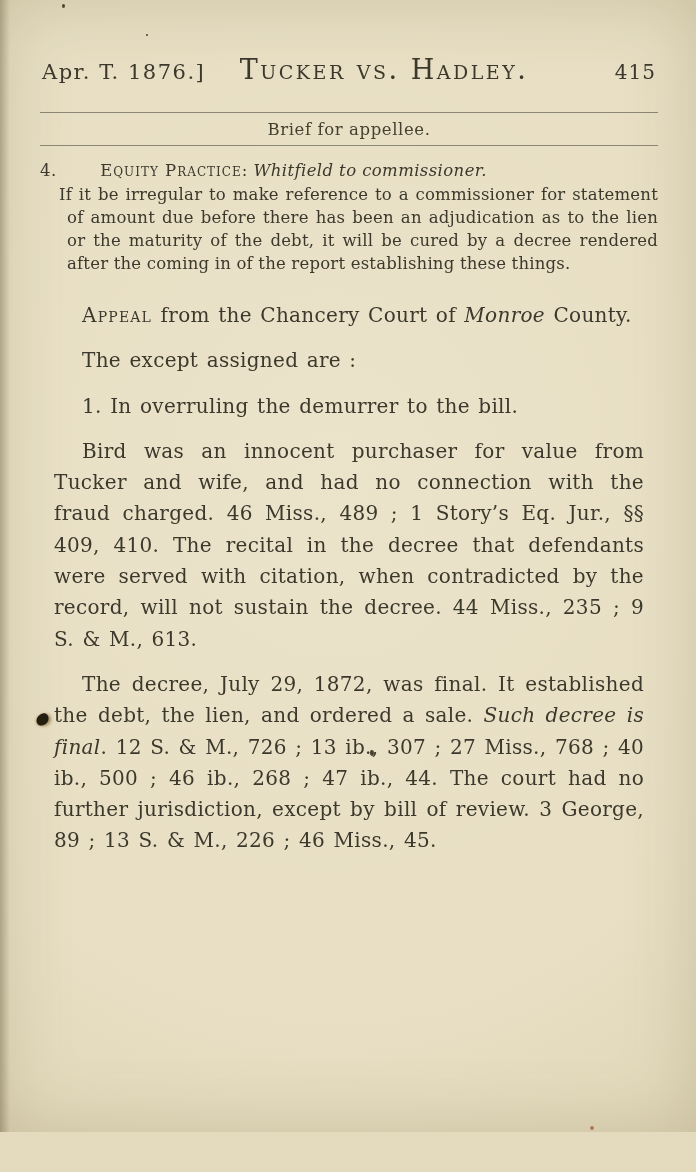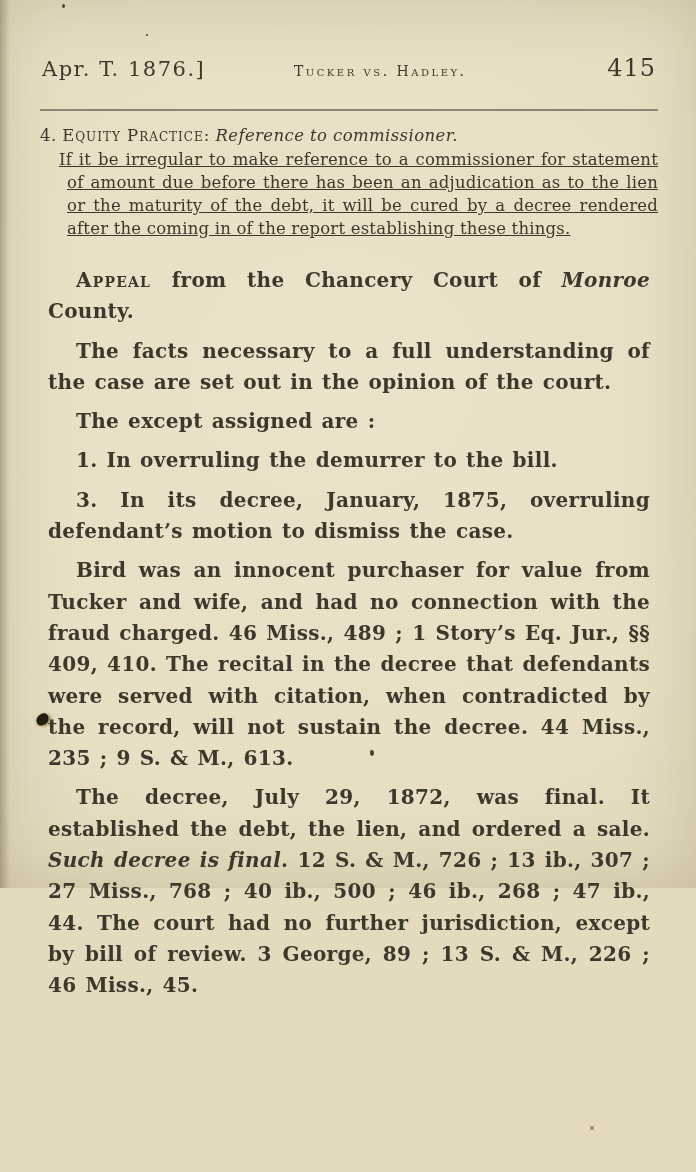--- a/index.html
+++ b/index.html
@@ -7,44 +7,44 @@
     width: 696px; height: 1172px;
     overflow: hidden;
   }
   body {
     font-family: "DejaVu Serif", "Liberation Serif", serif;
     color: #3c382c;
     background: #e4dbbf;
   }
   .page {
     position: relative;
-    width: 696px; height: 888px;
+    width: 696px; height: 1132px;
     box-sizing: border-box;
     padding: 50px 38px 0 40px;
     background:
       radial-gradient(ellipse 130% 90% at 48% 42%, #ebe3ca 0%, #e7deC3 55%, #ddd3b4 88%, #d3c8a6 100%);
     box-shadow: inset 0 0 70px rgba(110, 95, 55, 0.22);
   }
   
   .page-header {
     display: flex;
     justify-content: space-between;
     align-items: baseline;
     font-size: 21px;
     letter-spacing: 0.8px;
     padding: 4px 2px 0 2px;
   }
   .term { letter-spacing: 1.5px; }
   .case-title {
     font-variant: small-caps;
     letter-spacing: 2.5px;
-    font-size: 14px;
+    font-size: 27px;
     transform: translateX(-26px);
   }
-  .page-num { font-size: 24px; letter-spacing: 1px; }
+  .page-num { font-size: 20px; letter-spacing: 1px; }
   .rule {
     border: 0;
     border-top: 1.5px solid #6e6a59;
     margin: 0;
     opacity: 0.75;
   }
   .rule-top { margin-top: 27px; }
   .running-head {
     text-align: center;
     font-size: 16.5px;
@@ -52,44 +52,42 @@
     padding: 7px 0 6px 0;
     color: #45412f;
   }
   
   .headnote { margin-top: 15px; }
   .headnote-title {
     margin: 0;
     font-size: 16.5px;
     letter-spacing: 0.4px;
   }
-  .headnote-title .smallcaps { letter-spacing: 1px; }
+  .headnote-title .smallcaps { letter-spacing: 1px; margin-left: 38px; }
   .headnote-text {
     margin: 3px 0 10px 0;
     padding-left: 27px;
     font-size: 16.5px;
     line-height: 23px;
     text-align: justify;
     text-indent: -8px;
     letter-spacing: 0.2px;
-    text-decoration: underline;
   }
   
   .body-text {
     margin-top: 25px;
     font-size: 20px;
     line-height: 31.3px;
     letter-spacing: 0.3px;
     word-spacing: 0.09em;
   }
   .para {
-    margin: 8px;
+    margin: 14px;
     text-align: justify;
     text-indent: 28px;
-    font-weight: bold;
   }
   .smallcaps { font-variant: small-caps; letter-spacing: 1.2px; }
   .italic { font-style: italic; }
   
   .ink-blot {
     position: absolute;
     left: 36px; top: 714px;
     width: 13px; height: 11px;
     background: #241e10;
     border-radius: 60% 40% 55% 45%;
@@ -112,33 +110,32 @@
 
 <div class="page">
 
   <header class="page-header">
     <span class="term">Apr. T. 1876.]</span>
     <span class="case-title">Tucker vs. Hadley.</span>
     <span class="page-num">415</span>
   </header>
 
   <hr class="rule rule-top">
+  <div class="running-head">Brief for appellee.</div>
   <hr class="rule">
 
   <section class="headnote">
-    <p class="headnote-title"><span>4. </span><span class="smallcaps">Equity Practice</span><span>:   </span><span class="italic">Reference to commissioner.</span></p>
+    <p class="headnote-title"><span>4. </span><span class="smallcaps">Equity Practice</span><span>:   </span><span class="italic">Whitfield to commissioner.</span></p>
     <p class="headnote-text">If it be irregular to make reference to a commissioner for statement of amount due before there has been an adjudication as to the lien or the maturity of the debt, it will be cured by a decree rendered after the coming in of the report establishing these things.</p>
   </section>
 
   <main class="body-text">
     <p class="para"><span class="smallcaps">Appeal</span><span> from the Chancery Court of </span><span class="italic">Monroe</span><span> County.</span></p>
-    <p class="para"><span>The facts necessary to a full understanding of the case are set out in the opinion of the court.</span></p>
     <p class="para"><span>The except assigned are :</span></p>
     <p class="para"><span>1. In overruling the demurrer to the bill.</span></p>
-    <p class="para"><span>3. In its decree, January, 1875, overruling defendant’s motion to dismiss the case.</span></p>
     <p class="para"><span>Bird was an innocent purchaser for value from Tucker and wife, and had no connection with the fraud charged.  46 Miss., 489 ; 1 Story’s Eq. Jur., §§ 409, 410.  The recital in the decree that defendants were served with citation, when contradicted by the record, will not sustain the decree.  44 Miss., 235 ; 9 S. &amp; M., 613.</span></p>
     <p class="para"><span>The decree, July 29, 1872, was final.  It established the debt, the lien, and ordered a sale.  </span><span class="italic">Such decree is final</span><span>.  12 S. &amp; M., 726 ; 13 ib., 307 ; 27 Miss., 768 ; 40 ib., 500 ; 46 ib., 268 ; 47 ib., 44.  The court had no further jurisdiction, except by bill of review.  3 George, 89 ; 13 S. &amp; M., 226 ; 46 Miss., 45.</span></p>
     <p class="para"></p>
 
   </main>
 
   <div class="ink-blot"></div>
   <div class="speck speck-1"></div>
   <div class="speck speck-2"></div>
   <div class="speck speck-3"></div>

